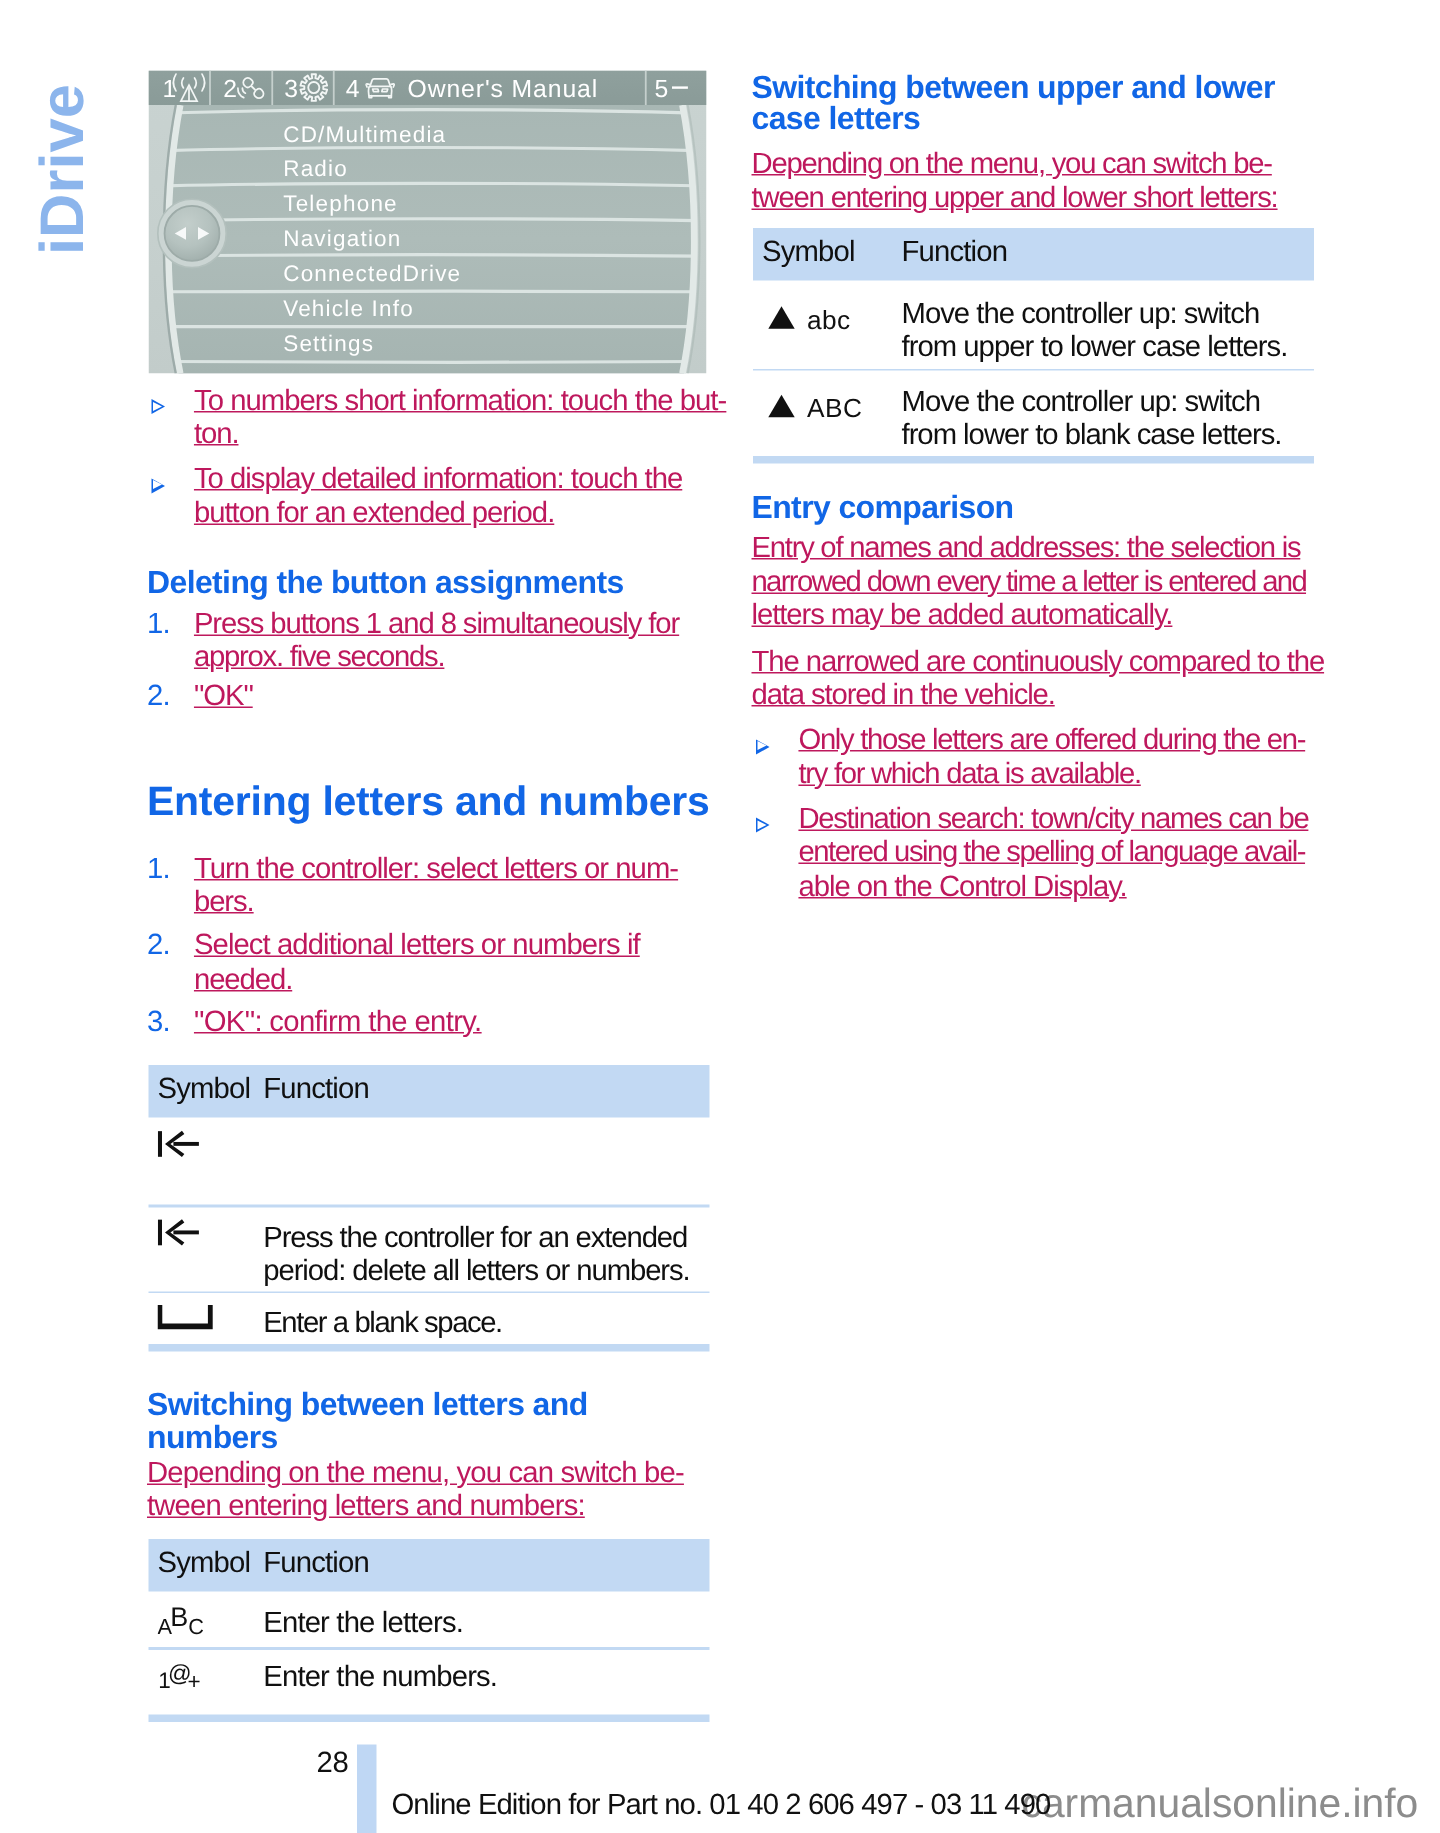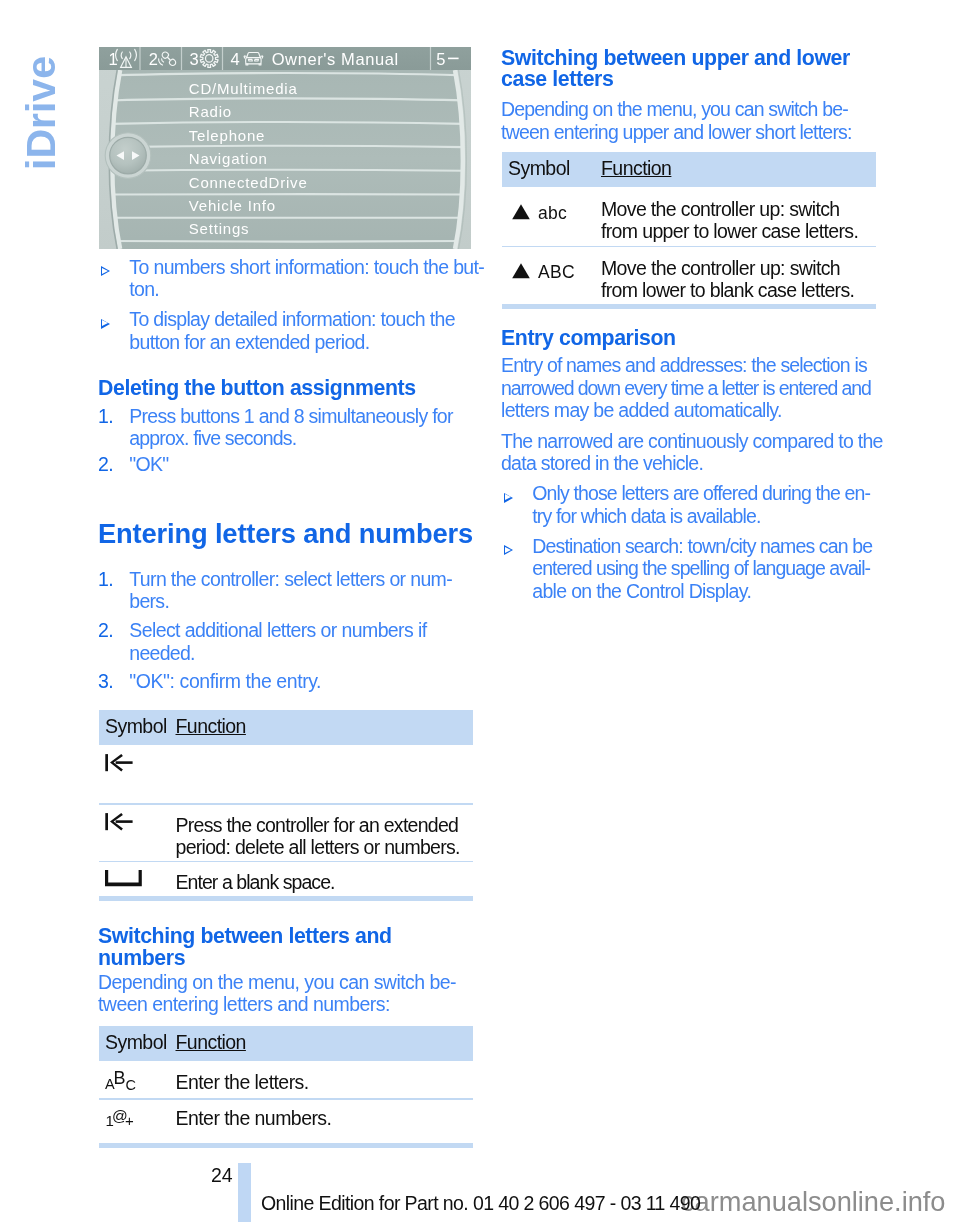--- a/index.html
+++ b/index.html
@@ -25,22 +25,22 @@
 
   
   .h-blue{color:#1166e6; font-weight:700; font-size:21.3px; letter-spacing:-0.4px;
           line-height:21.6px; margin:0; white-space:nowrap;}
   .h-big{color:#1166e6; font-weight:700; font-size:27.3px; letter-spacing:-0.15px;
          line-height:30px; margin:0; white-space:nowrap;}
 
   
   .abs{position:absolute;left:0;}
   .bl{position:absolute;left:0;width:375px;}
-  .bl .btx{position:absolute; left:31.3px; top:0; color:#3b82f6;
-           font-size:19.5px; letter-spacing:-0.55px; line-height:22.4px; display:block; white-space:nowrap;}
+  .bl .btx{position:absolute; left:31.3px; top:0; color:#be185d;
+           font-size:19.5px; letter-spacing:-0.55px; line-height:22.4px; display:block; white-space:nowrap;text-decoration:underline;}
   .bl .nmk{position:absolute; left:0px; top:0; color:#1166e6;
            font-size:19.5px; letter-spacing:-0.55px; line-height:22.4px;}
   .bl .bmk{position:absolute; left:3.2px; top:10.4px; width:0;height:0;
            border-left:9.6px solid #1166e6;
            border-top:5.0px solid transparent;
            border-bottom:5.0px solid transparent;}
   .bl .bmk::after{content:"";position:absolute; left:-8.1px; top:-3.3px;
            width:0;height:0;
            border-left:6.6px solid #ffffff;
            border-top:3.3px solid transparent;
@@ -56,39 +56,39 @@
   .watermark{position:absolute; left:681px; top:1186.5px; color:#8c8c8c;
              font-size:27.2px; letter-spacing:0px; line-height:30px; white-space:nowrap;}
 
   
   .tblbox{position:absolute; left:0.5px; width:374px;}
   .tblbox .thead{position:absolute; left:0; top:0; width:374px; height:35px;
                  background:#c2d9f3;}
   .tblbox .th1{position:absolute; left:6.5px; top:0px; color:#101010;
                font-size:19.5px; letter-spacing:-0.55px; line-height:33px;}
   .tblbox .th2{position:absolute; left:77px; top:0px; color:#101010;
-               font-size:19.5px; letter-spacing:-0.55px; line-height:33px;text-decoration:underline;}
+               font-size:19.5px; letter-spacing:-0.55px; line-height:33px;}
   .tblbox .trow{position:absolute; left:0; width:374px;}
   .tblbox .sym{position:absolute; left:6.5px; top:-2px; display:block; line-height:0;}
   .tblbox .fn{position:absolute; left:77px; top:0px; color:#101010;
               font-size:19.5px; letter-spacing:-0.55px; line-height:22.4px;
               white-space:nowrap; display:block;}
   .tblbox .tsep{position:absolute; left:0; width:374px; height:1.6px; background:#c2d9f3;}
   .tblbox .tbar{position:absolute; left:0; width:374px; height:5.5px; background:#c2d9f3;}
 </style>
 </head>
 <body>
 
 <div class="page">
 
   <div class="sidebar-wrap">
     <div class="sidebar-label">iDrive</div>
   </div>
 
-  <div class="pgnum">24</div>
+  <div class="pgnum">28</div>
   <div class="pgbar"></div>
   <div class="footer">Online Edition for Part no. 01 40 2 606 497 - 03 11 490</div>
   <div class="watermark">carmanualsonline.info</div>
 
   <div class="col-left">
 
     <div class="bl" style="top:255.6px">
       <span class="bmk"></span>
       <span class="btx"><span style="letter-spacing:-0.629px">To numbers short information: touch the but-</span><br><span style="letter-spacing:-0.712px">ton.</span></span>
     </div>

